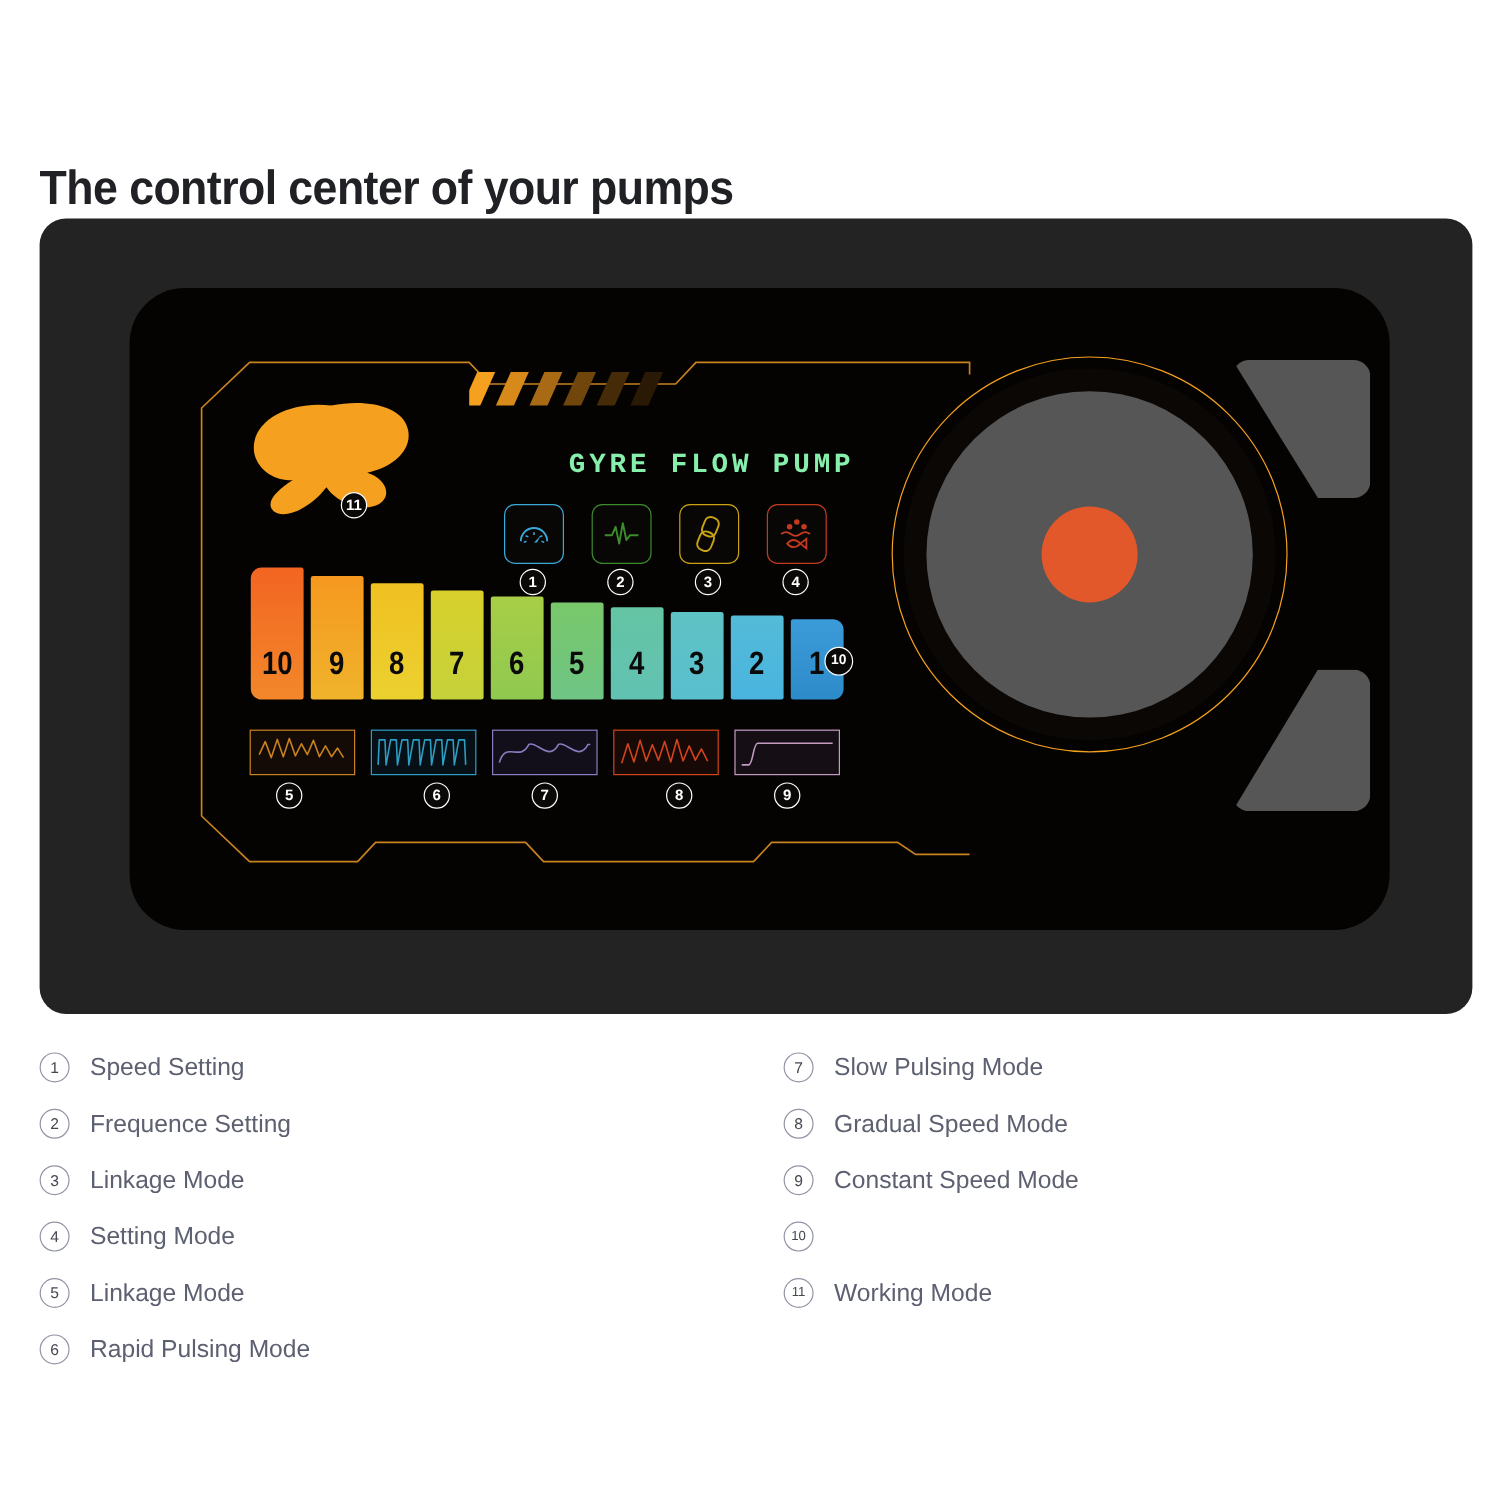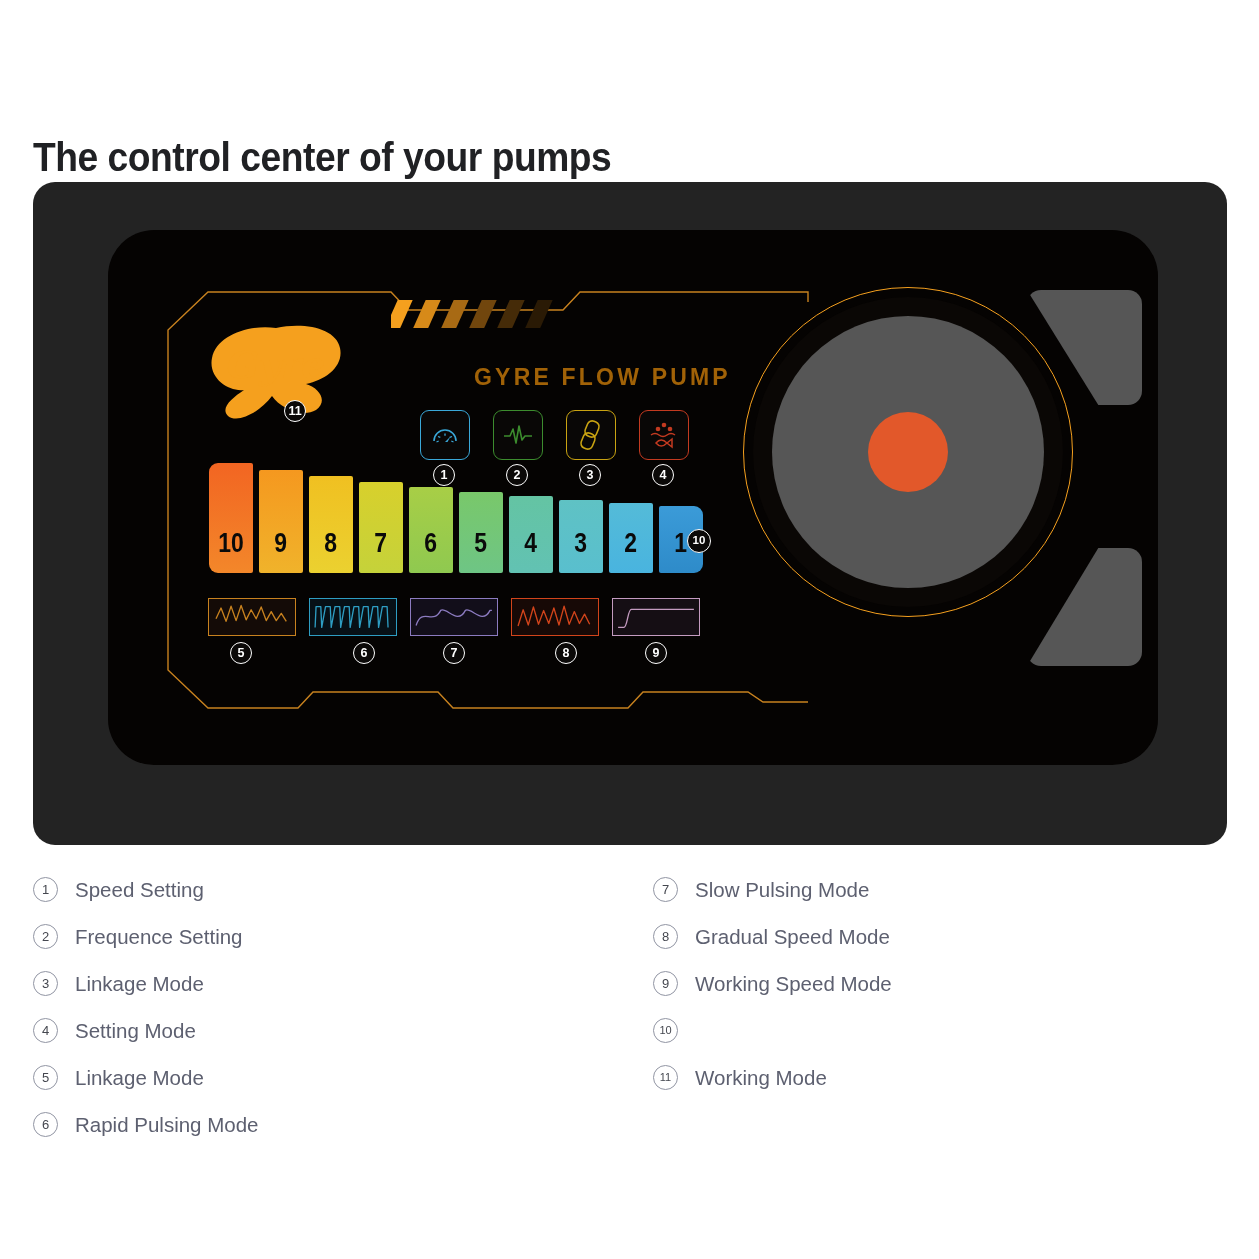--- a/index.html
+++ b/index.html
@@ -22,21 +22,21 @@
   }
 
   
   .device-shell{
     position:absolute;left:33px;top:182px;
     width:1194px;height:663px;
     background:#232323;
     border-radius:22px;
   }
   .device-inner{
-    position:absolute;left:75px;top:48px;
+    position:absolute;left:75px;top:58px;
     width:1050px;height:535px;
     background:#050302;
     border-radius:46px;
   }
 
   
   .poly-frame{position:absolute;left:0;top:0;width:1050px;height:535px;}
 
   
   .hazard{position:absolute;left:283px;top:70px;width:170px;height:28px;overflow:hidden;}
@@ -47,23 +47,23 @@
 
   
   .logo-wrap{position:absolute;left:90px;top:92px;width:160px;height:100px;}
   .logo-badge{
     position:absolute;left:86px;top:78px;
   }
 
   
   .brand-text{
     position:absolute;left:366px;top:134px;
-    font-size:23px;font-weight:700;color:#a16207;
+    font-size:23px;font-weight:700;color:#86efac;
     letter-spacing:3.2px;
-    font-family:Liberation Sans, sans-serif;
+    font-family:Liberation Mono, monospace;
     white-space:nowrap;
   }
 
   
   .icon-row{position:absolute;left:312px;top:180px;display:flex;gap:25px;}
   .icon-btn{
     width:48px;height:48px;border-radius:9px;
     border:1.6px solid #3aa8d8;
     background:#090706;
     display:flex;align-items:center;justify-content:center;
@@ -375,21 +375,21 @@
         <div class="legend-item">
           <div class="legend-badge">7</div>
           <div class="legend-label">Slow Pulsing Mode</div>
         </div>
         <div class="legend-item">
           <div class="legend-badge">8</div>
           <div class="legend-label">Gradual Speed Mode</div>
         </div>
         <div class="legend-item">
           <div class="legend-badge">9</div>
-          <div class="legend-label">Working Speed Mode</div>
+          <div class="legend-label">Constant Speed Mode</div>
         </div>
         <div class="legend-item">
           <div class="legend-badge two">10</div>
         </div>
         <div class="legend-item">
           <div class="legend-badge two">11</div>
           <div class="legend-label">Working Mode</div>
         </div>
       </div>
   </div>

